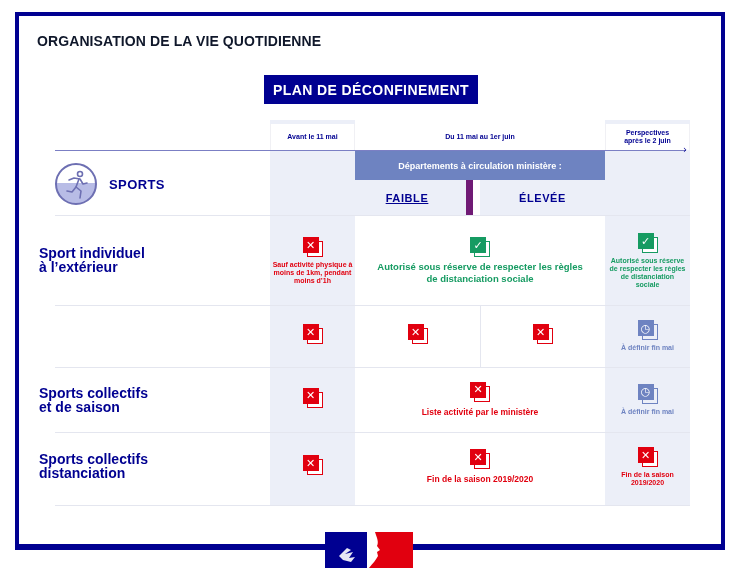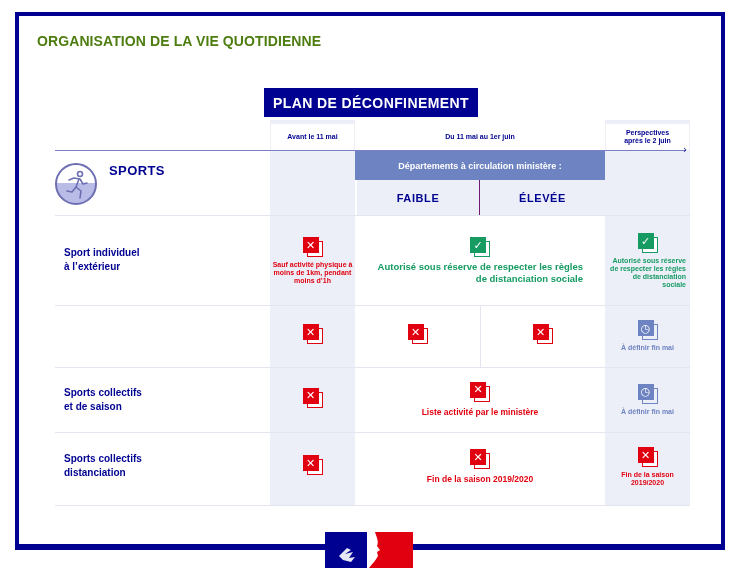--- a/index.html
+++ b/index.html
@@ -6,26 +6,26 @@
   html, body { width: 737px; height: 569px; background: #ffffff; overflow: hidden; }
   body { font-family: "DejaVu Sans", sans-serif; color: #000091; position: relative; }
 
   .frame {
     position: absolute; left: 15px; top: 12px; width: 710px; height: 538px;
     border: 4px solid #000091;
   }
   .doc-title {
     position: absolute; left: 37px; top: 33px;
     font-family: "Liberation Sans", sans-serif; font-weight: bold; font-size: 14px;
-    letter-spacing: 0.1px; color: #4d7c0f;
+    letter-spacing: 0.1px; color: #0f172a;
   }
   .plan-box {
     position: absolute; left: 264px; top: 75px; width: 214px; height: 29px;
     background: #000091; color: #fff; display: flex; align-items: center; justify-content: center;
-    font-family: "Liberation Sans", sans-serif; font-size: 14px; font-weight: bold; letter-spacing: 0.4px; margin-top: 13px;
+    font-family: "Liberation Sans", sans-serif; font-size: 14px; font-weight: bold; letter-spacing: 0.4px;
   }
 
   
   .col-shade { position: absolute; background: #eceff8; }
   .col-shade.c1 { left: 270px; top: 120px; width: 85px; height: 385px; }
   .col-shade.c4 { left: 605px; top: 120px; width: 85px; height: 385px; }
 
   .col-head {
     position: absolute; top: 124px; height: 26px; display: flex; align-items: center; justify-content: center;
     text-align: center; font-family: "Liberation Sans", sans-serif; font-weight: bold; font-size: 7px; line-height: 8px;
@@ -47,37 +47,37 @@
   .dept-bar {
     position: absolute; left: 355px; top: 151px; width: 250px; height: 29px; background: #6e83c1;
     color: #fff; display: flex; align-items: center; justify-content: center;
     font-family: "Liberation Sans", sans-serif; font-weight: bold; font-size: 9px;
   }
   .level {
     position: absolute; top: 180px; height: 35px; width: 125px; background: #eceff8;
     display: flex; align-items: center; justify-content: center;
     font-family: "Liberation Sans", sans-serif; font-weight: 900; font-size: 11px; color: #000091; letter-spacing: 0.6px;
   }
-  .level.faible { left: 357px; border-right: 3px solid #701a75; }
+  .level.faible { left: 348px; border-right: 7px solid #701a75; text-decoration: underline; }
   .level.elevee { left: 480px; }
 
-  .sports-head { position: absolute; left: 55px; top: 163px; display: flex; align-items: flex-start; }
+  .sports-head { position: absolute; left: 55px; top: 163px; display: flex; align-items: center; }
   .sports-icon {
     width: 42px; height: 42px; border-radius: 50%; border: 2px solid #6d6fb2; overflow: hidden; position: relative;
     background: linear-gradient(to bottom, #fff 0%, #fff 48%, #b8bce6 48%, #b8bce6 100%);
   }
   .sports-icon svg { position: absolute; left: 6px; top: 5px; }
   .sports-label {
     margin-left: 12px; font-family: "Liberation Sans", sans-serif; font-weight: 900; font-size: 13px; color: #000091; letter-spacing: 0.4px;
   }
 
   .hline { position: absolute; left: 55px; width: 635px; height: 1px; background: #e4e6ef; }
 
   .row-label {
-    position: absolute; left: 64px; font-family: "Liberation Sans", sans-serif; font-size: 10px; line-height: 14px;
+    position: absolute; left: 39px; font-family: "Liberation Sans", sans-serif; font-size: 14px; line-height: 14px;
     font-weight: bold; color: #000091;
   }
   .row-label .sub { font-weight: normal; }
 
   .cell {
     position: absolute; display: flex; flex-direction: column; align-items: center; justify-content: center;
     text-align: center; font-family: "Liberation Sans", sans-serif; font-weight: bold;
   }
   .vdiv { position: absolute; width: 1px; background: #e4e6ef; }
 
@@ -85,21 +85,21 @@
   .ico .back { position: absolute; left: 4px; top: 4px; width: 16px; height: 16px; border: 1px solid; background: #fff; }
   .ico .front { position: absolute; left: 0; top: 0; width: 16px; height: 16px; display: flex; align-items: center; justify-content: center; color: #fff; font-size: 11px; line-height: 11px; font-family: "DejaVu Sans", sans-serif; }
   .ico.no .back { border-color: #e1000f; }
   .ico.no .front { background: #e1000f; }
   .ico.yes .back { border-color: #169b62; }
   .ico.yes .front { background: #169b62; }
   .ico.tbd .back { border-color: #6e83c1; background: #eceff8; }
   .ico.tbd .front { background: #6e83c1; }
 
   .txt-red { color: #e1000f; }
-  .txt-green { color: #169b62; text-align: right; }
+  .txt-green { color: #169b62; }
   .txt-blue { color: #6e83c1; }
   .fs-sm { font-size: 7px; line-height: 8px; }
   .fs-md { font-size: 9.5px; line-height: 12px; }
 
   .footer-line { position: absolute; top: 544px; height: 4px; background: #000091; }
   .footer-line.l { left: 15px; width: 310px; }
   .footer-line.r { left: 413px; width: 312px; }
   .marianne { position: absolute; left: 325px; top: 532px; width: 88px; height: 36px; display: flex; }
   .marianne .blue { width: 42px; height: 36px; background: #000091; position: relative; }
   .marianne .red { width: 46px; height: 36px; background: #e1000f; position: relative; }

